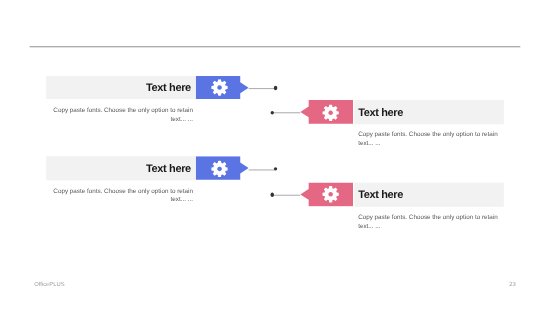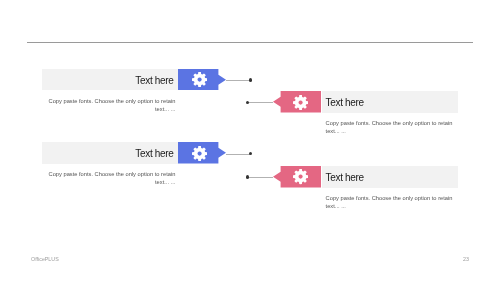--- a/index.html
+++ b/index.html
@@ -4,21 +4,21 @@
 <title>Slide</title>
 <style>
   html,body{margin:0;padding:0;}
   body{width:500px;height:281px;background:#ffffff;overflow:hidden;
        font-family:"Liberation Sans",sans-serif;-webkit-font-smoothing:antialiased;}
   .slide{position:relative;width:500px;height:281px;background:#fff;will-change:transform;}
   .divider{position:absolute;left:27px;top:42px;width:446px;height:1px;background:#9a9a9a;}
   .greybar{position:absolute;background:#f2f2f2;}
   .badgeshape path{fill:#5b74e3;}
   .item-right .badgeshape path{fill:#e46783;}
-  .title{position:absolute;font-weight:normal;font-size:10px;color:#1a1a1a;letter-spacing:-0.33px;}
+  .title{position:absolute;font-weight:bold;font-size:10px;color:#1a1a1a;letter-spacing:-0.33px;}
   .body{position:absolute;font-size:5.72px;color:#555555;line-height:7.8px;}
   .badge{position:absolute;}
   .conn{position:absolute;background:#b2b2b2;height:1px;}
   .dot{position:absolute;width:3.6px;height:3.6px;border-radius:50%;background:#333333;}
   .footer-left{position:absolute;left:31.1px;top:255.6px;font-size:5.3px;color:#9c9c9c;}
   .footer-right{position:absolute;left:463px;top:255.6px;font-size:5.3px;color:#9c9c9c;}
 
   .item{position:absolute;}
   
   .barleft{left:0;top:0;width:135.5px;height:21.5px;}

